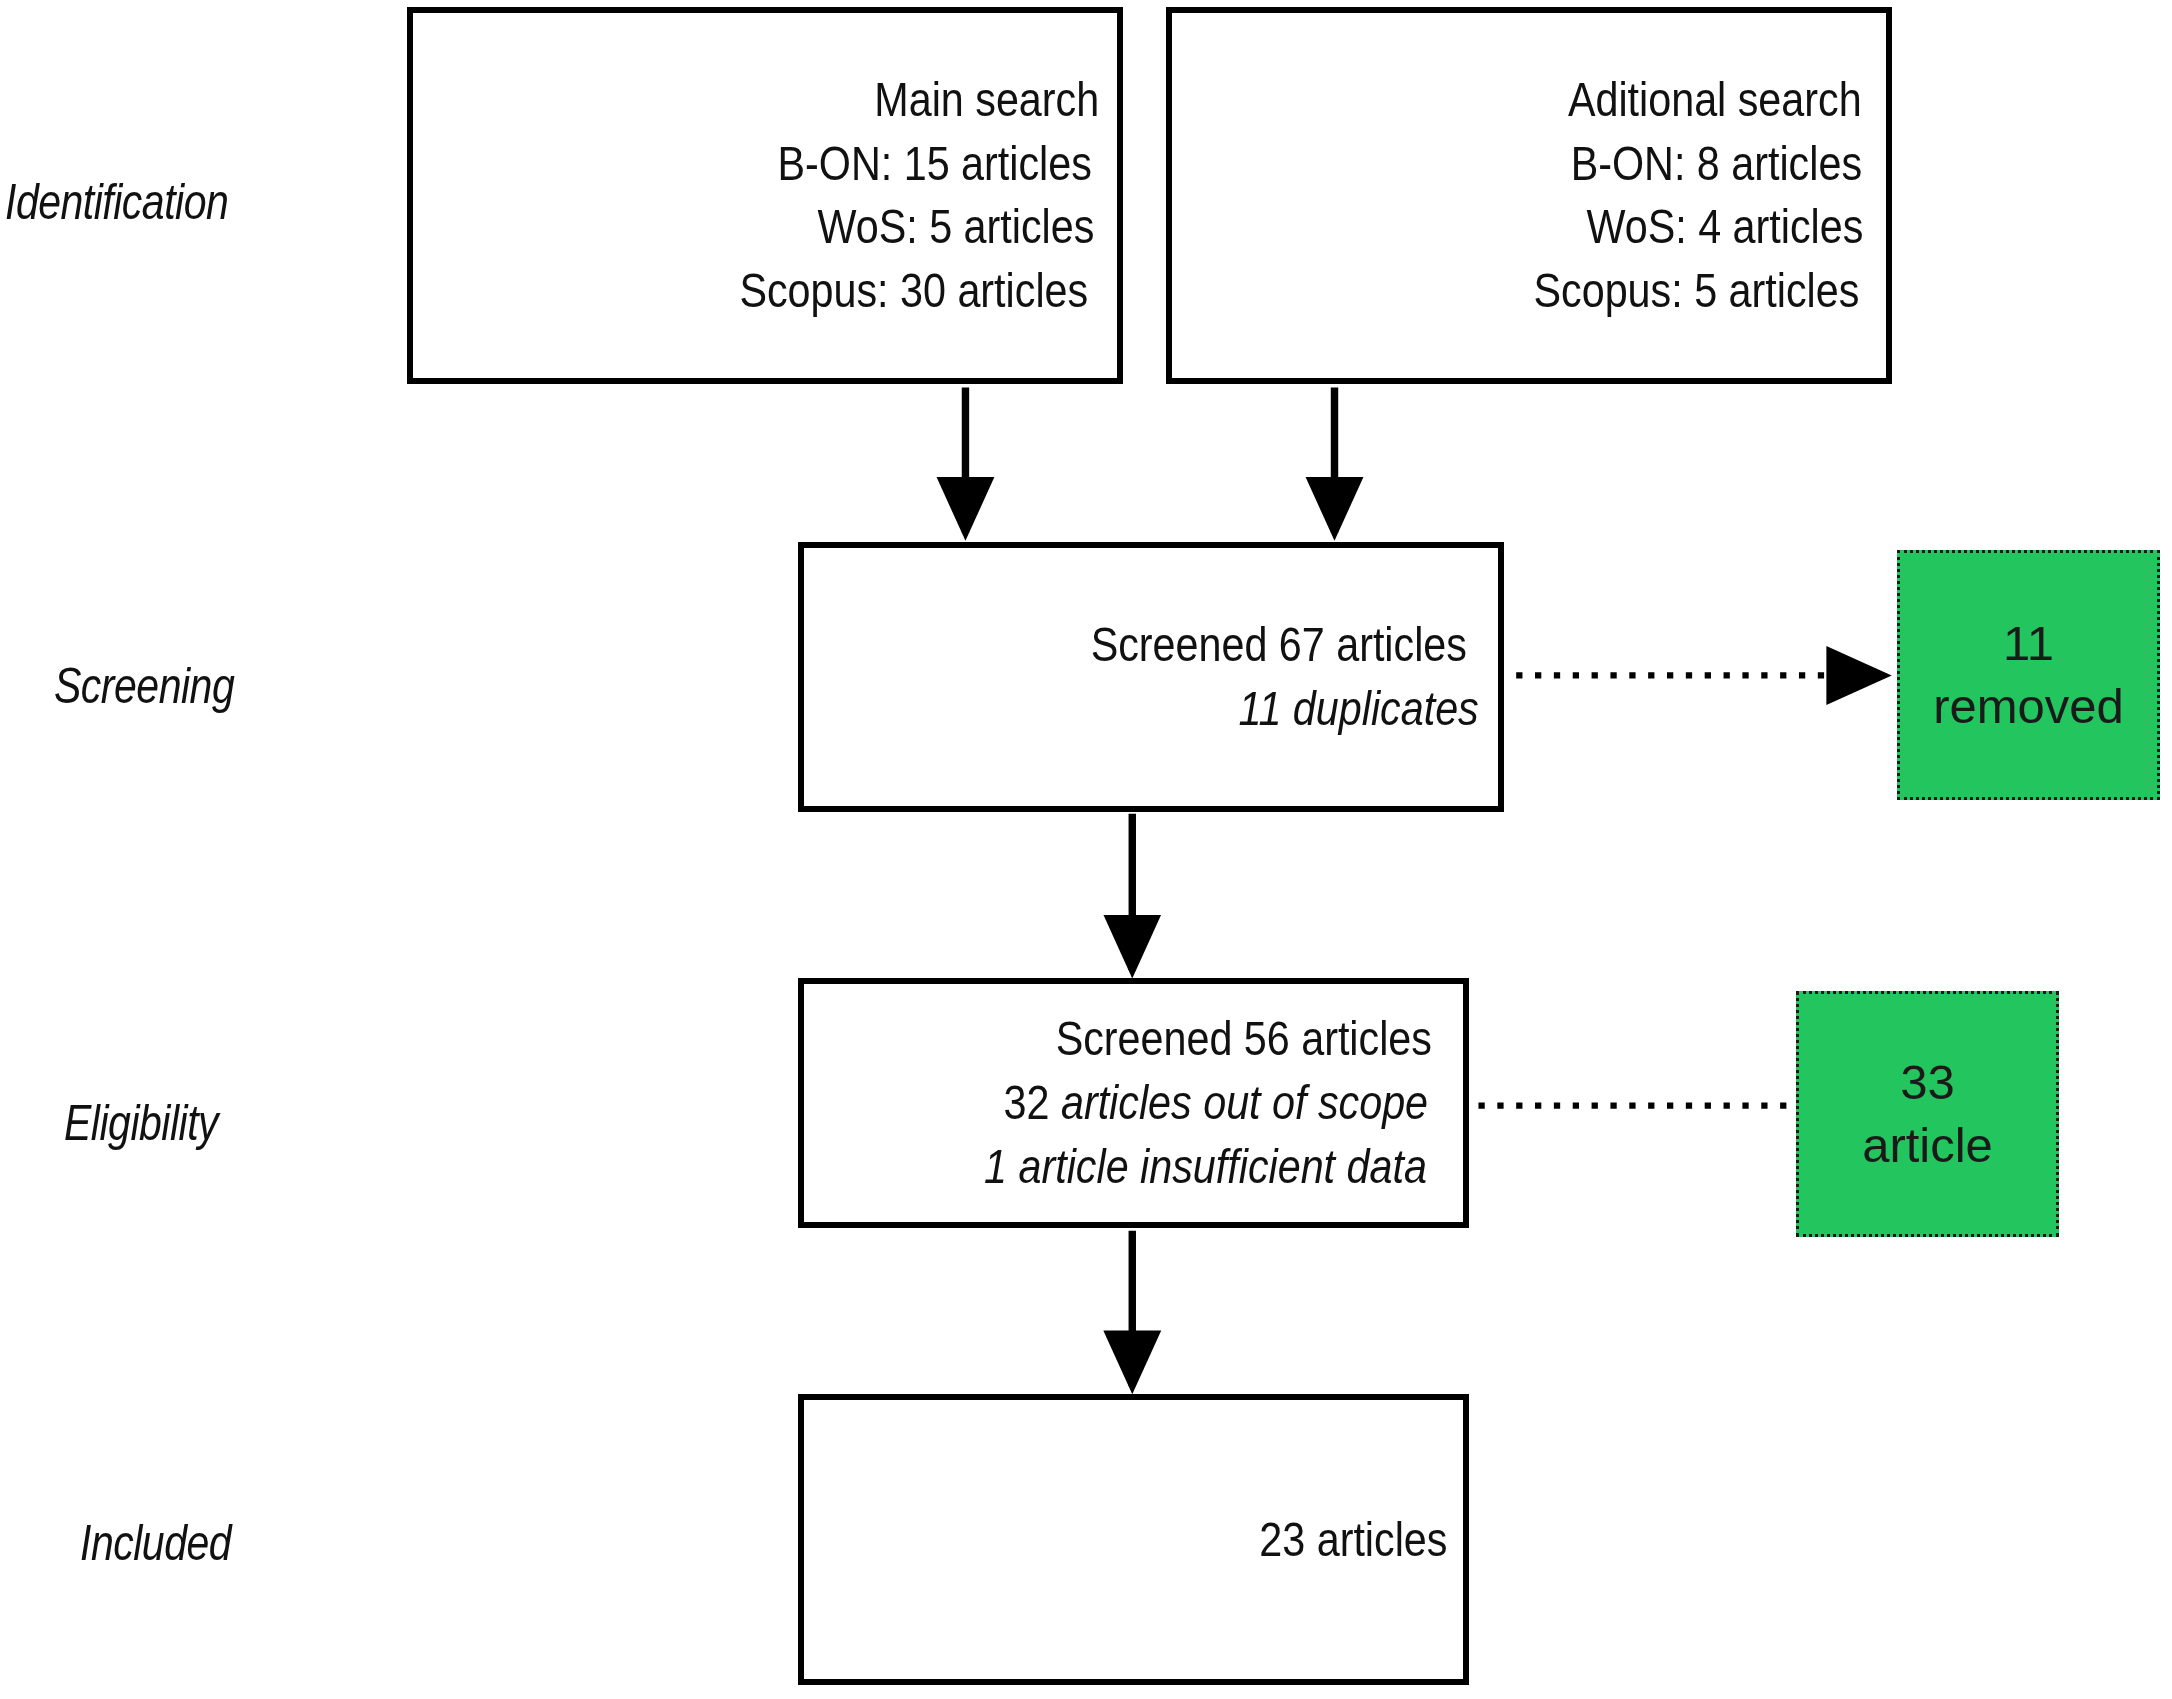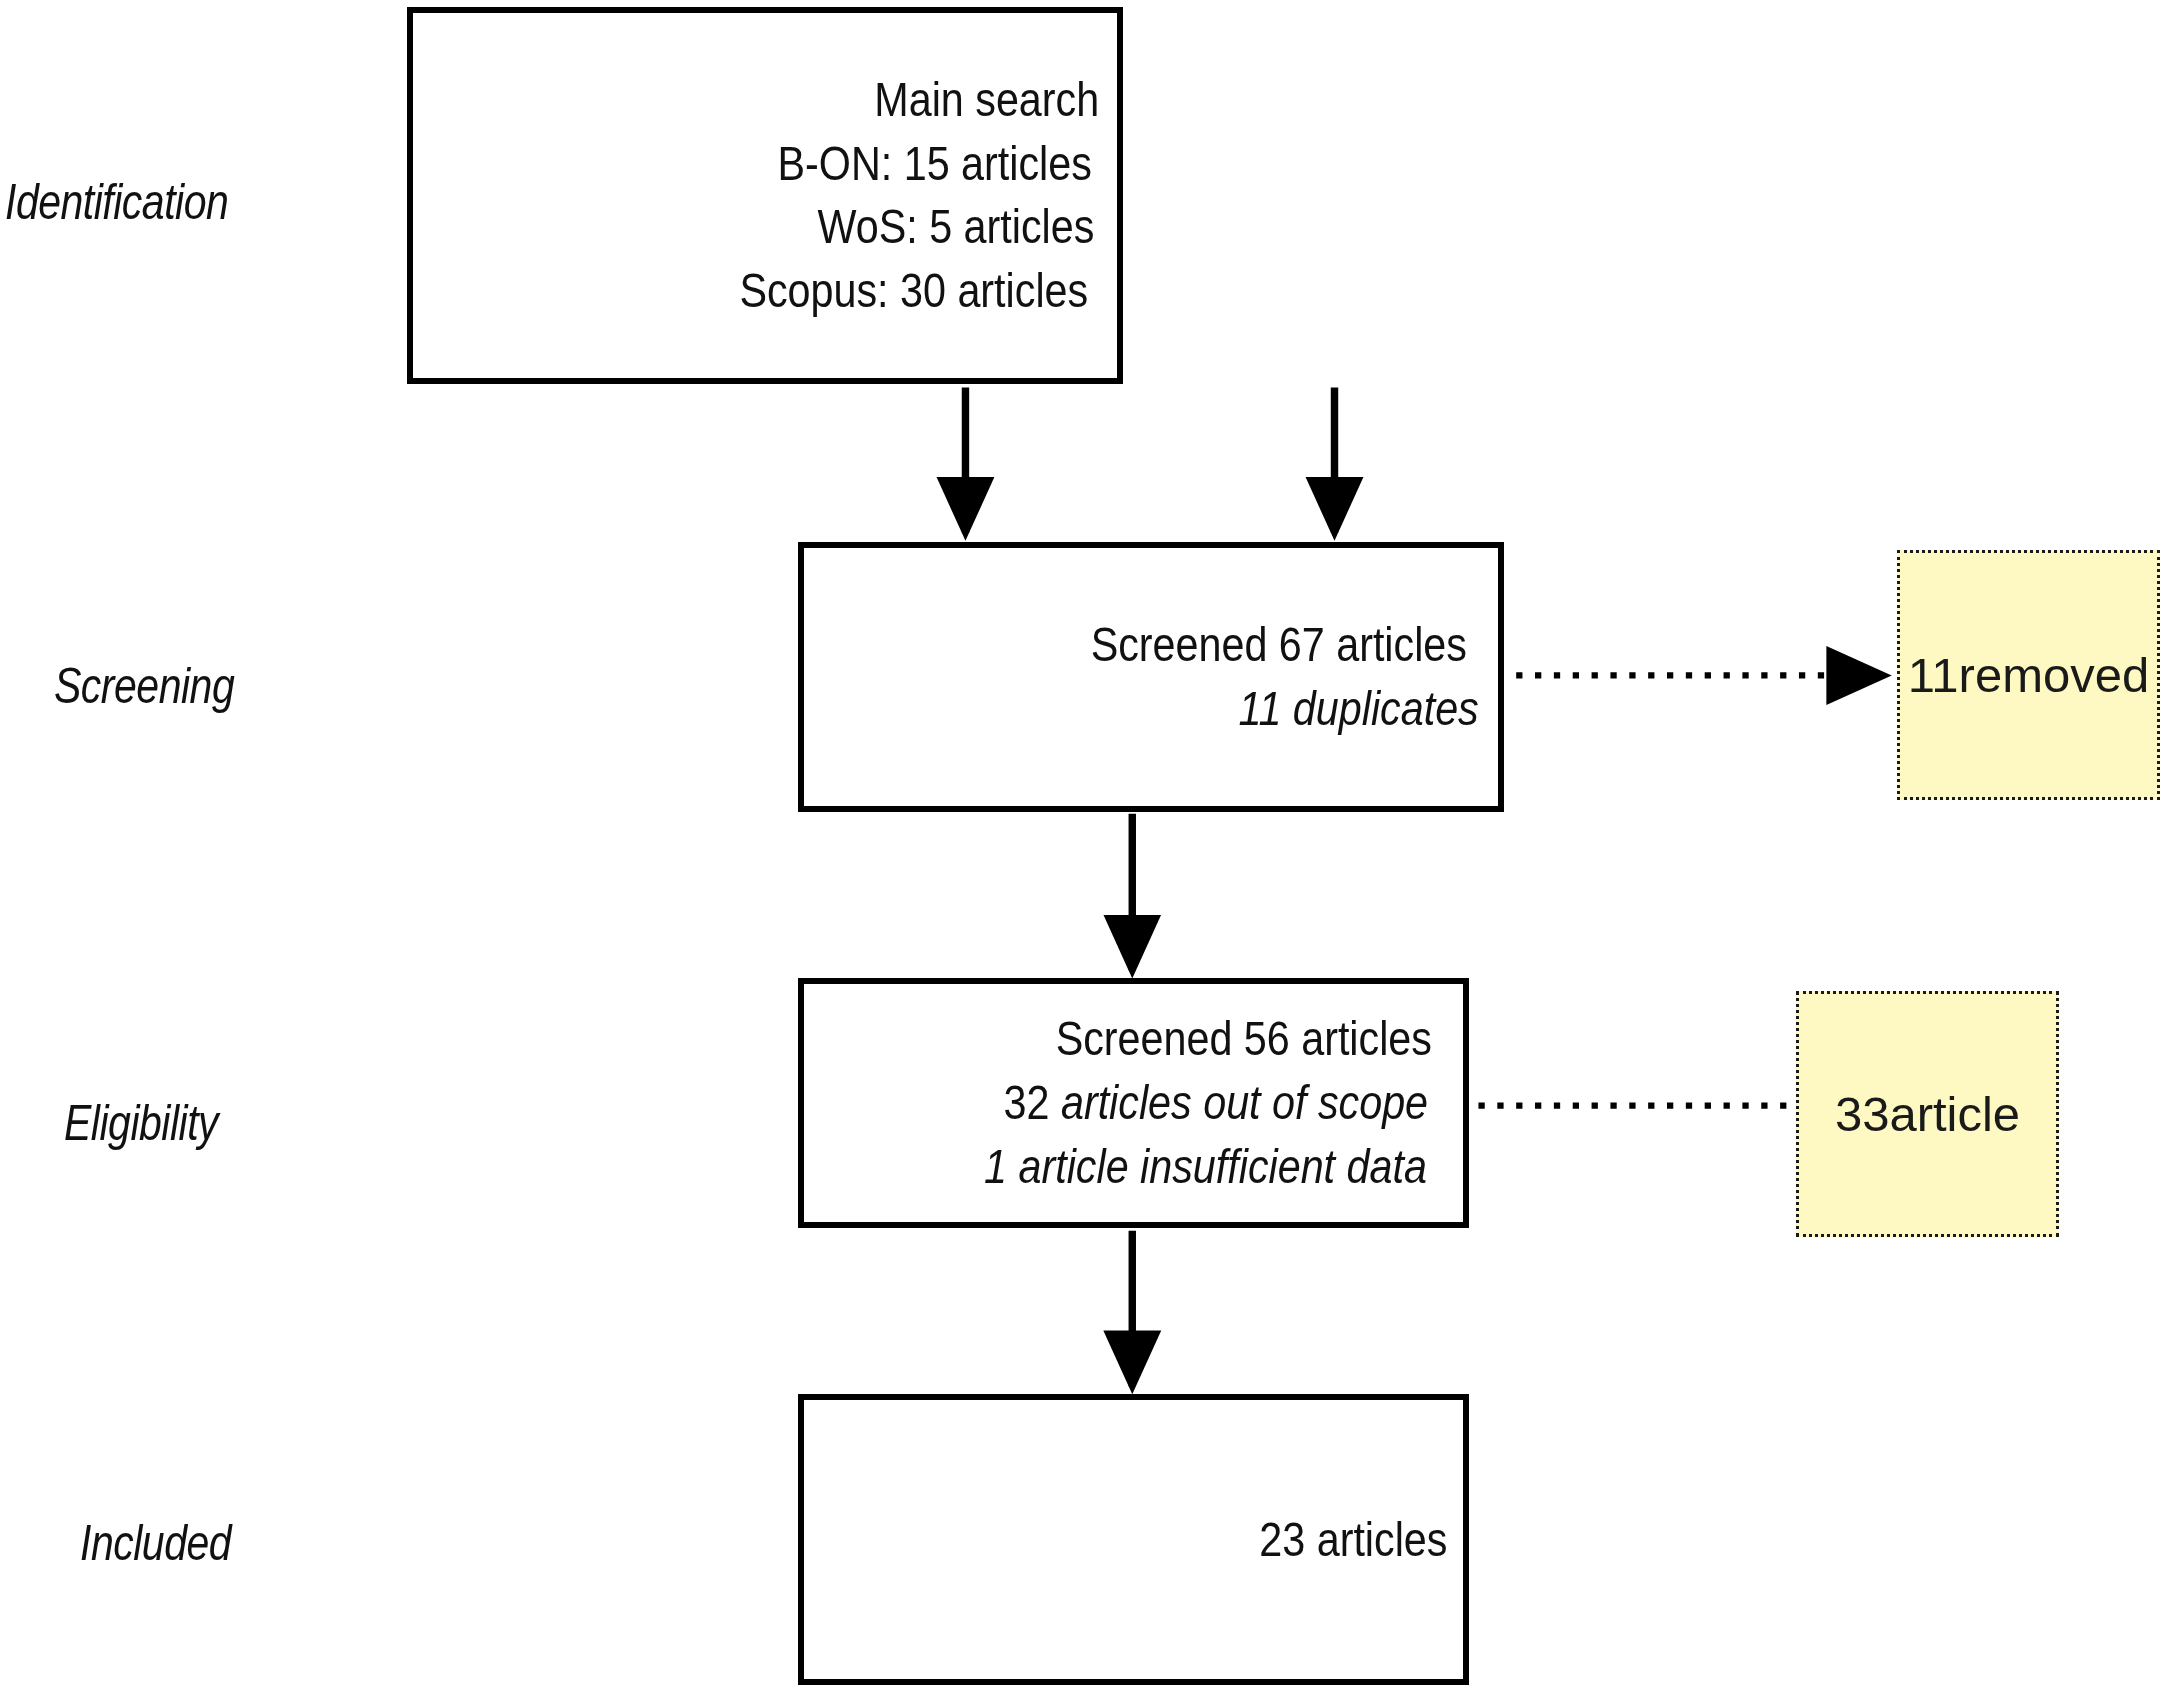--- a/index.html
+++ b/index.html
@@ -64,24 +64,24 @@
 
   
   .mix { display: inline; }
   .mix .num { font-style: normal; }
   .mix .txt { font-style: italic; }
 
   
   .dotted-box {
     position: absolute;
     box-sizing: border-box;
-    background: #fef9c3;
+    background: #22c55e;
     border: 3.4px dotted #1a1a1a;
     display: flex;
-    flex-direction: row;
+    flex-direction: column;
     align-items: center;
     justify-content: center;
   }
   .dotted-box .line {
     font-size: 49px;
     line-height: 1.28;
     white-space: nowrap;
     color: #1a1a1a;
   }
   #box-removed  { left: 1897px; top: 550px;  width: 263px; height: 250px; }
@@ -132,20 +132,26 @@
     <line x1="2522" y1="1935" x2="3296" y2="1935" stroke="#000000" stroke-width="11" stroke-dasharray="11 22" stroke-linecap="butt" marker-end="url(#arrowhead-dot)"></line>
   </svg>
 
   <div class="box" id="box-main-search">
     <div class="line">Main search</div>
     <div class="line">B-ON: 15 articles</div>
     <div class="line">WoS: 5 articles</div>
     <div class="line">Scopus: 30 articles</div>
   </div>
 
+  <div class="box" id="box-additional-search">
+    <div class="line">Aditional search</div>
+    <div class="line">B-ON: 8 articles</div>
+    <div class="line">WoS: 4 articles</div>
+    <div class="line">Scopus: 5 articles</div>
+  </div>
 
   <div class="box" id="box-screening">
     <div class="line">Screened 67 articles</div>
     <div class="line em">11 duplicates</div>
   </div>
 
   <div class="dotted-box" id="box-removed">
     <div class="line">11</div>
     <div class="line">removed</div>
   </div>

